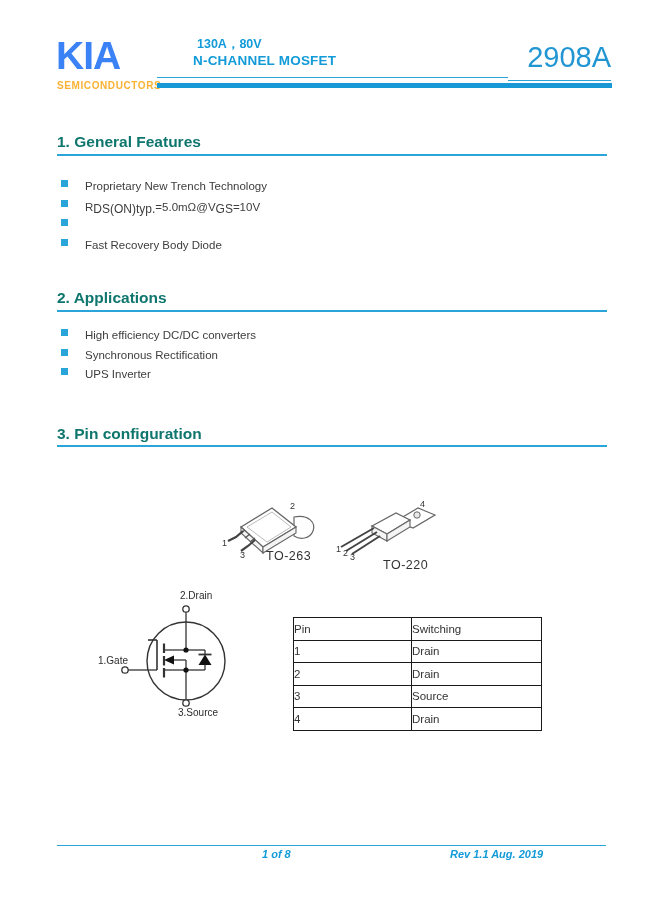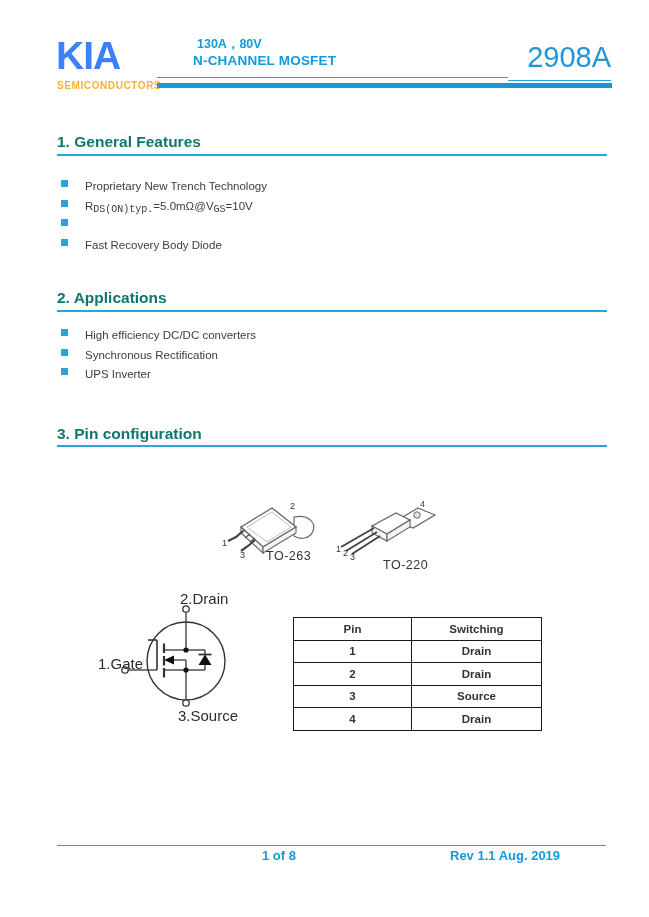--- a/index.html
+++ b/index.html
@@ -20,37 +20,37 @@
   .hbar{position:absolute;left:157px;top:83px;width:455px;height:5px;background:#1898d5;}
 
   
   .section-title{position:absolute;left:57px;font-size:15.5px;font-weight:bold;color:#0f766e;}
   .section-rule{position:absolute;left:57px;width:550px;height:1.5px;background:#2aa5da;}
 
   
   .li-row{position:absolute;left:61px;display:flex;align-items:flex-start;gap:17px;height:14px;}
   .bullet{width:7px;height:7px;background:#2aa5da;flex:none;}
   .li-text{font-size:11.5px;color:#3d3d3d;white-space:nowrap;}
-  .sub{font-size:10px;position:relative;top:2.5px;font-family:Liberation Mono, monospace;}
+  .sub{font-size:12px;position:relative;top:2.5px;}
 
   
   .drawing{position:absolute;}
-  .sym-label{position:absolute;font-size:15px;color:#2c2c2c;}
+  .sym-label{position:absolute;font-size:10px;color:#2c2c2c;}
 
   
   .pin-table{position:absolute;left:293px;top:617px;border-collapse:collapse;
              font-size:11.5px;color:#333;}
-  .pin-table th,.pin-table td{border:1.5px solid #1a1a1a;font-weight:bold;
-             text-align:center;vertical-align:middle;height:21.5px;padding:0;}
+  .pin-table th,.pin-table td{border:1.5px solid #1a1a1a;font-weight:normal;
+             text-align:left;vertical-align:middle;height:21.5px;padding:0;}
   .pin-table .col-pin{width:117px;}
   .pin-table .col-fn{width:129px;}
 
   
   .footer-rule{position:absolute;left:57px;top:845px;width:549px;height:1px;background:#2aa5da;}
-  .footer-text{position:absolute;top:848px;font-size:13px;font-weight:bold;color:#129bd8;}
+  .footer-text{position:absolute;top:848px;font-size:11px;font-weight:bold;color:#129bd8;font-style:italic;}
   svg text{font-family:"Liberation Sans", sans-serif;}
 </style>
 </head>
 <body>
 
 <div id="page">
 
   <div class="logo-kia">KIA</div>
   <div class="logo-sub">SEMICONDUCTORS</div>
   <div class="rating">130A，80V</div>

